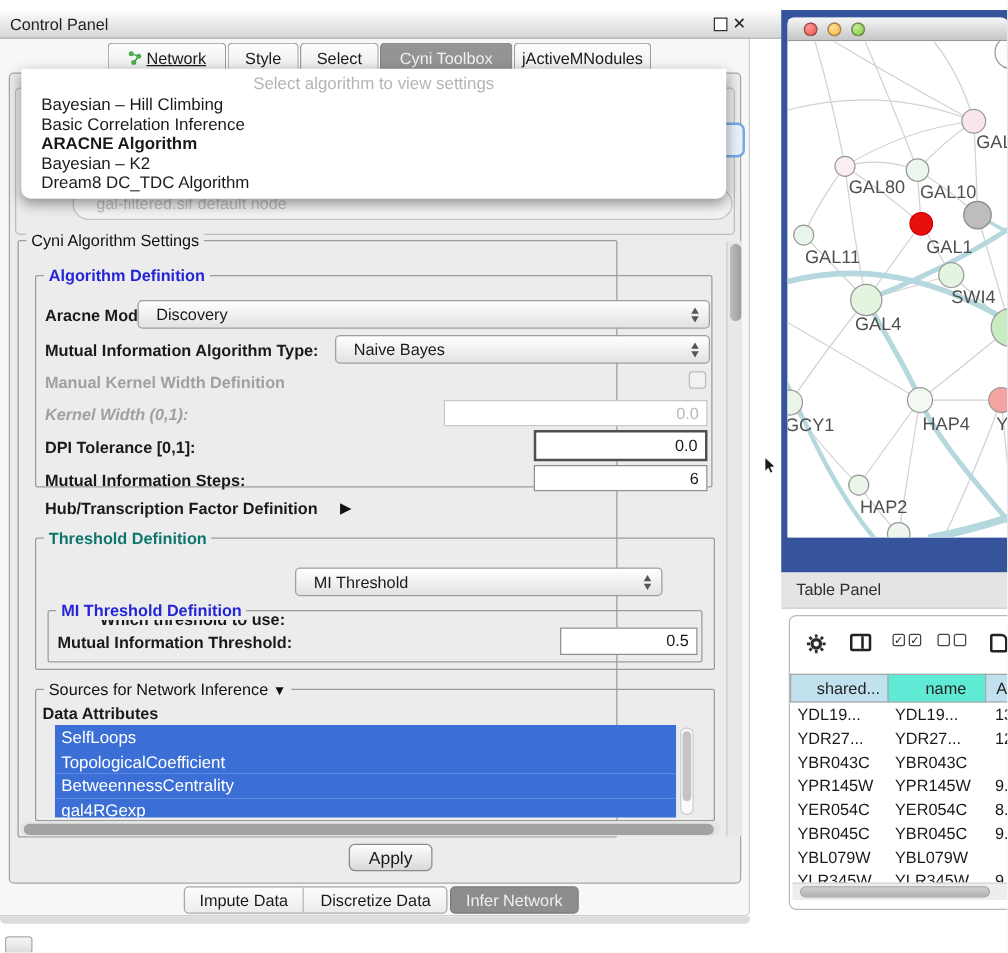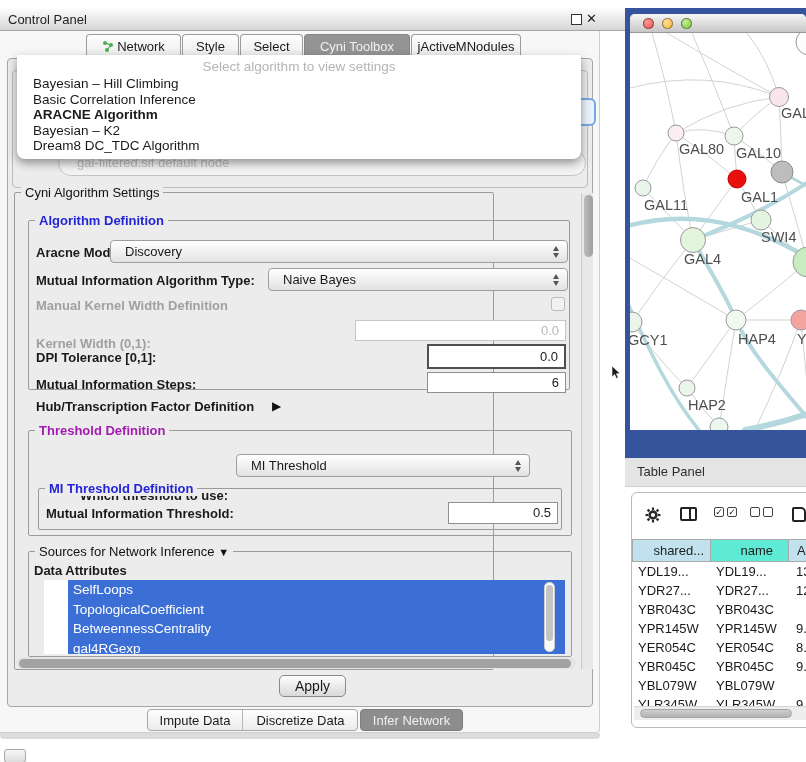--- a/index.html
+++ b/index.html
@@ -20,36 +20,36 @@
   .focus-sliver{left:574px;top:98px;width:22px;height:28px;border:2px solid #74a8e6;border-radius:6px;background:#e9f1fb;box-sizing:border-box;z-index:2;}
   
   .dropdown{left:17px;top:55px;width:564px;background:#fff;border-radius:0 0 8px 8px;box-shadow:0 4px 10px rgba(0,0,0,.4);z-index:10;padding:2px 0 5px 0;}
   .dropdown .prompt{height:19px;line-height:19px;text-align:center;color:#b4b4b4;font-size:13.5px;}
   .dropdown .item{height:15.6px;line-height:15.6px;padding-left:16px;font-size:13.5px;white-space:nowrap;}
   .dropdown .item.bold{font-weight:bold;}
   
   .group{border:1px solid #9b9b9b;border-radius:2px;box-sizing:border-box;}
   .gtitle{position:absolute;top:-8px;left:6px;background:#ececec;padding:0 4px;font-size:13px;}
   .gtitle.blue{color:#2525d8;font-weight:bold;}
-  .gtitle.green{color:#a21caf;font-weight:bold;}
+  .gtitle.green{color:#0f766e;font-weight:bold;}
   .lbl{font-size:13px;font-weight:bold;white-space:nowrap;}
   .lbl.dis{color:#a0a0a0;}
   
   .combo{border:1px solid #9e9e9e;border-radius:4px;background:linear-gradient(#ffffff,#e2e2e2);box-sizing:border-box;line-height:21px;padding-left:14px;font-size:13px;}
   .spin{position:absolute;right:7px;top:4px;width:7px;height:14px;}
   .spin:before{content:"";position:absolute;left:0;top:1px;border-left:3.5px solid transparent;border-right:3.5px solid transparent;border-bottom:5px solid #555;}
   .spin:after{content:"";position:absolute;left:0;bottom:1px;border-left:3.5px solid transparent;border-right:3.5px solid transparent;border-top:5px solid #555;}
   .field{background:#fff;box-sizing:border-box;text-align:right;padding-right:6px;font-size:13px;}
   .field.dis{border:1px solid #c6c6c6;color:#b8b8b8;}
   .field.focus{border:2px solid #4f4f4f;}
   .field.plain{border:1px solid #8f8f8f;}
   .checkbox{width:14px;height:14px;border:1px solid #bbbbbb;border-radius:3px;background:#f2f2f2;box-sizing:border-box;}
   .arrow-right{font-size:12px;color:#111;}
   
-  .attrlist{background:#fff;overflow:hidden;padding-left:24px;}
+  .attrlist{background:#fff;overflow:hidden;}
   .attritem{height:19.5px;line-height:19.5px;background:#3b6fd6;color:#fff;padding-left:5px;font-size:13.5px;}
   .vscroll{background:#e8e8e8;border-left:1px solid #c9c9c9;box-sizing:border-box;}
   .vthumb{background:linear-gradient(90deg,#bdbdbd,#9e9e9e);border-radius:5px;}
   .innerscroll{background:#fafafa;border:1px solid #ccc;border-radius:5px;box-sizing:border-box;}
   .innerthumb{position:absolute;left:1px;top:2px;width:7px;height:56px;background:#c4c4c4;border-radius:4px;}
   .hthumb{background:#a2a2a2;border-radius:5px;}
   .btn{border:1px solid #8a8a8a;border-radius:5px;background:linear-gradient(#fefefe,#d8d8d8);text-align:center;font-size:14px;box-sizing:border-box;margin-left:16px;}
   .btabs{border:1px solid #a6a6a6;border-radius:4px;background:linear-gradient(#fdfdfd,#ececec);box-sizing:border-box;}
   .btab{position:absolute;top:0;height:100%;line-height:21px;text-align:center;font-size:13px;}
   .btab-sel{background:#8d8d8d;color:#f0f0f0;border:1px solid #7d7d7d;border-radius:4px;line-height:21px;text-align:center;font-size:13px;box-sizing:border-box;}
@@ -78,21 +78,21 @@
 <div id="screen">
 
   <div class="abs dock"></div>
 
   <div class="abs titlebar">
     <span class="t">Control Panel</span>
     <span class="float-btn"></span>
     <span class="close-btn">✕</span>
   </div>
 
-  <div class="abs tab" style="left:86px;width:95px;">
+  <div class="abs tab" style="left:86px;width:95px;text-decoration:underline;">
     <svg width="12" height="12" style="vertical-align:-1px;margin-right:3px;">
       <line x1="3" y1="3" x2="9" y2="5" stroke="#2e8b2e" stroke-width="1"></line>
       <line x1="9" y1="5" x2="5" y2="10" stroke="#2e8b2e" stroke-width="1"></line>
       <circle cx="3" cy="3" r="2" fill="#49b04d"></circle>
         <circle cx="9" cy="5" r="2" fill="#49b04d"></circle>
         <circle cx="5" cy="10" r="2" fill="#49b04d"></circle>
     </svg><span>Network</span>
   </div>
   <div class="abs tab" style="left:182px;width:57px;"><span>Style</span></div>
   <div class="abs tab" style="left:240px;width:63px;"><span>Select</span></div>
@@ -129,21 +129,21 @@
     <span>Discovery</span>
     <span class="spin"></span>
   </div>
   <span class="abs lbl" style="left:36px;top:273px;">Mutual Information Algorithm Type:</span>
   <div class="abs combo" style="left:268px;top:268px;width:300px;height:23px;">
     <span>Naive Bayes</span>
     <span class="spin"></span>
   </div>
   <span class="abs lbl dis" style="left:36px;top:298px;">Manual Kernel Width Definition</span>
   <div class="abs checkbox" style="left:551px;top:297px;"></div>
-  <span class="abs lbl dis" style="left:36px;top:336px;">Kernel Width (0,1):</span>
+  <span class="abs lbl dis" style="left:36px;top:324px;font-style:italic;">Kernel Width (0,1):</span>
   <div class="abs field dis" style="left:355px;top:320px;width:211px;height:21px;line-height:19px;">0.0</div>
   <span class="abs lbl" style="left:36px;top:350px;">DPI Tolerance [0,1]:</span>
   <div class="abs field focus" style="left:427px;top:344px;width:139px;height:25px;line-height:21px;">0.0</div>
   <span class="abs lbl" style="left:36px;top:377px;">Mutual Information Steps:</span>
   <div class="abs field plain" style="left:427px;top:372px;width:139px;height:21px;line-height:19px;">6</div>
 
   <span class="abs lbl" style="left:36px;top:399px;font-weight:600;">Hub/Transcription Factor Definition</span>
   <span class="abs arrow-right" style="left:272px;top:399px;">▶</span>
 
   <div class="abs group" style="left:28px;top:430px;width:544px;height:106px;">

